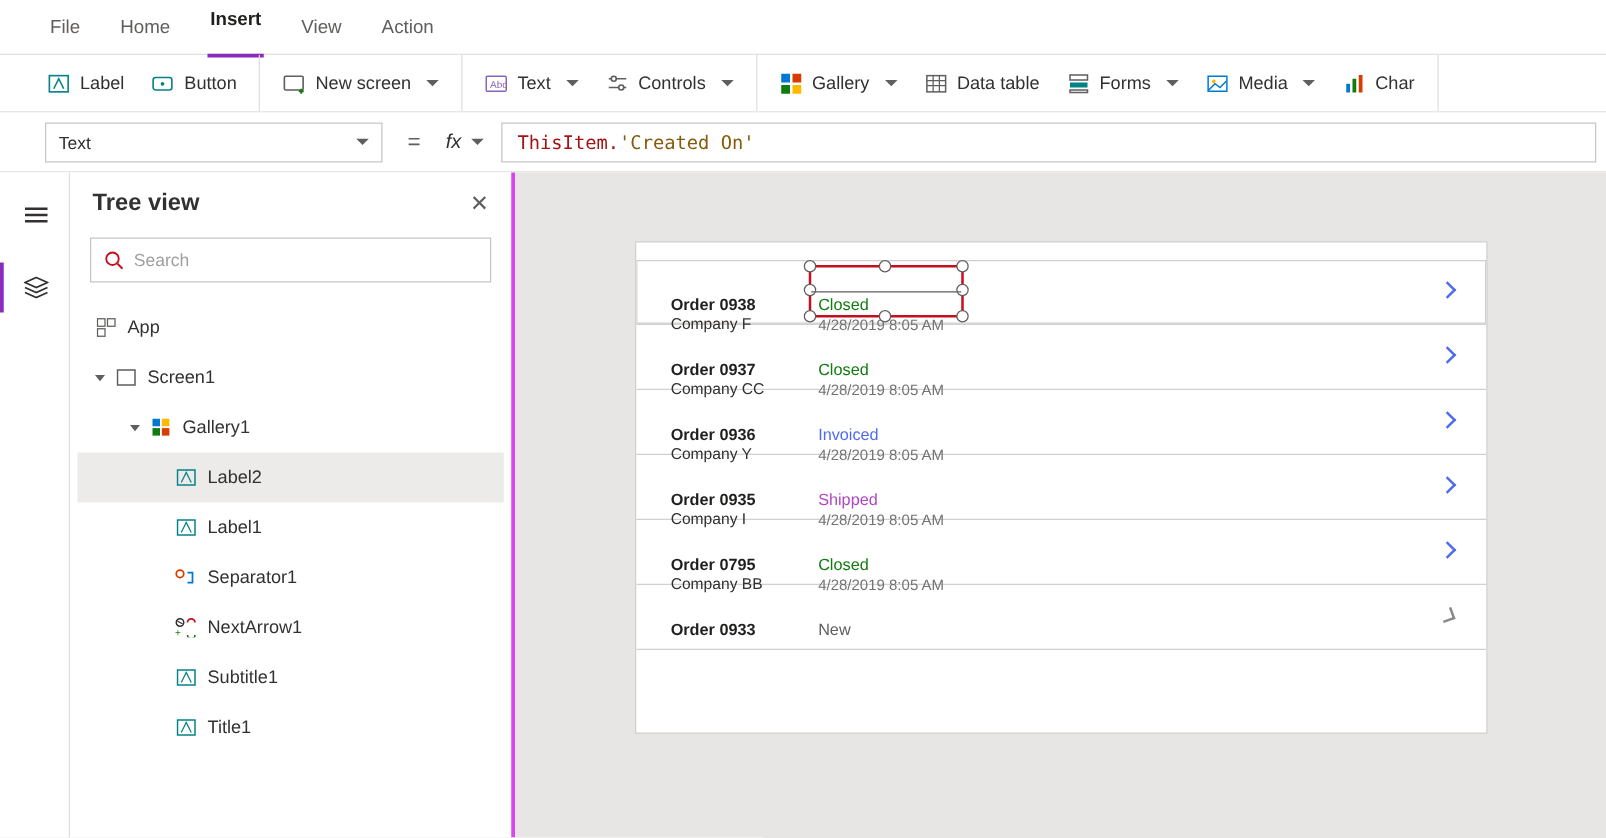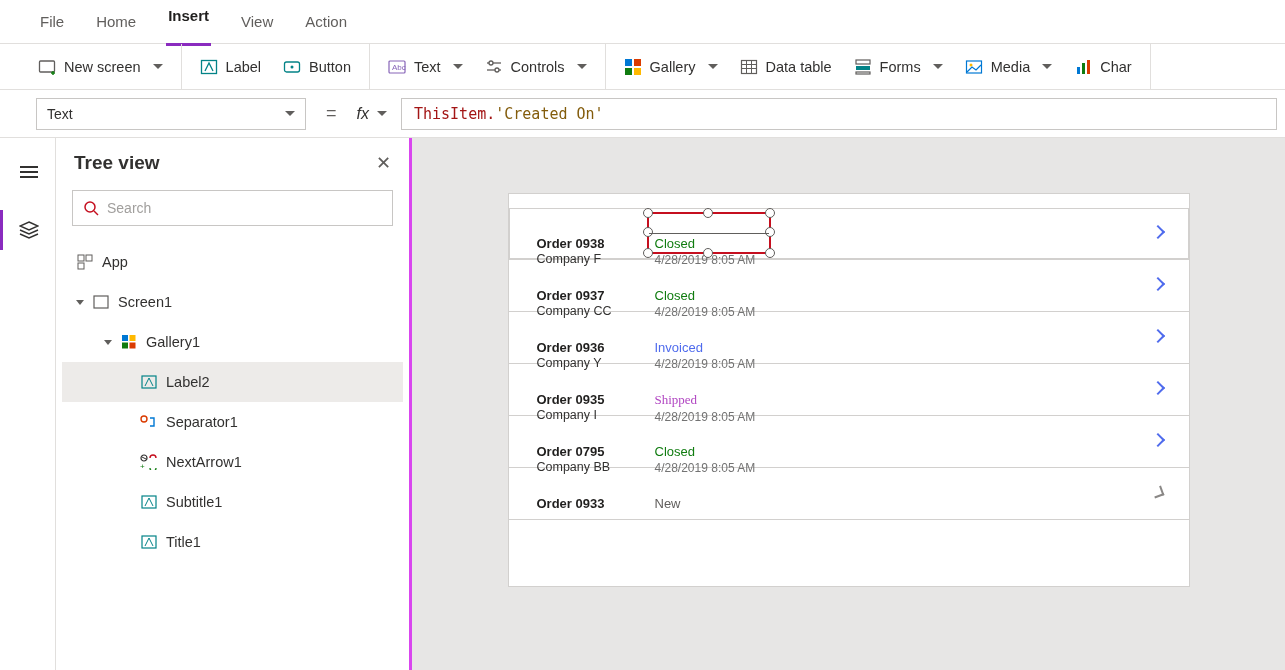--- a/index.html
+++ b/index.html
@@ -214,21 +214,21 @@
   .gitem:first-child { box-shadow: inset 0 0 0 1px #d2d0ce; }
   .gitem .col1 { width: 118px; }
   .gitem .col2 { width: 140px; }
   .gitem .title { font-weight:600; font-size:13px; color:#201f1e; }
   .gitem .sub   { font-size:12.5px; color:#323130; margin-top:1px; }
   .gitem .status { font-size:13px; }
   .gitem .ts    { font-size:12px; color:#737373; margin-top:2px; }
   .gitem .arrow { position:absolute; right:26px; top:16px; color:#4f6bed; }
   .status.Closed { color:#107c10; }
   .status.Invoiced { color:#4f6bed; }
-  .status.Shipped { color:#b146c2;font-family:Liberation Serif, serif; }
+  .status.Shipped { color:#b146c2; }
   .status.New { color:#605e5c; }
 
   .chev-right {
     display:inline-block;
     width:10px; height:10px;
     border-top:2px solid #4f6bed;
     border-right:2px solid #4f6bed;
     transform: rotate(45deg);
   }
   .chev-right.dim {
@@ -268,48 +268,48 @@
   <div class="menubar-item active">Insert</div>
   <div class="menubar-item">View</div>
   <div class="menubar-item">Action</div>
 </div>
 
 <div class="ribbon">
   <div class="ribbon-group">
     <div class="ribbon-btn">
       <span class="ribbon-icon">
         <svg width="18" height="18" viewBox="0 0 18 18">
+            <rect x="1.5" y="2.5" width="15" height="13" fill="none" stroke="#038387" stroke-width="1.3"></rect>
+            <path d="M5 13 L9 5 L13 13" fill="none" stroke="#038387" stroke-width="1.3"></path>
+          </svg>
+      </span>
+      <span>Label</span>
+    </div>
+    <div class="ribbon-btn">
+      <span class="ribbon-icon">
+        <svg width="18" height="18" viewBox="0 0 18 18">
+            <rect x="1.5" y="4" width="15" height="10" rx="2" fill="none" stroke="#038387" stroke-width="1.3"></rect>
+            <circle cx="9" cy="9" r="1.5" fill="#038387"></circle>
+          </svg>
+      </span>
+      <span>Button</span>
+    </div>
+  </div>
+
+  <div class="ribbon-group">
+    <div class="ribbon-btn">
+      <span class="ribbon-icon">
+        <svg width="18" height="18" viewBox="0 0 18 18">
             <rect x="1.5" y="3" width="15" height="11" rx="1" fill="none" stroke="#605e5c" stroke-width="1.3"></rect>
             <line x1="13" y1="15" x2="17" y2="15" stroke="#107c10" stroke-width="1.5"></line>
             <line x1="15" y1="13" x2="15" y2="17" stroke="#107c10" stroke-width="1.5"></line>
           </svg>
       </span>
       <span>New screen</span>
       <span class="chev-down"></span>
-    </div>
-  </div>
-
-  <div class="ribbon-group">
-    <div class="ribbon-btn">
-      <span class="ribbon-icon">
-        <svg width="18" height="18" viewBox="0 0 18 18">
-            <rect x="1.5" y="2.5" width="15" height="13" fill="none" stroke="#038387" stroke-width="1.3"></rect>
-            <path d="M5 13 L9 5 L13 13" fill="none" stroke="#038387" stroke-width="1.3"></path>
-          </svg>
-      </span>
-      <span>Label</span>
-    </div>
-    <div class="ribbon-btn">
-      <span class="ribbon-icon">
-        <svg width="18" height="18" viewBox="0 0 18 18">
-            <rect x="1.5" y="4" width="15" height="10" rx="2" fill="none" stroke="#038387" stroke-width="1.3"></rect>
-            <circle cx="9" cy="9" r="1.5" fill="#038387"></circle>
-          </svg>
-      </span>
-      <span>Button</span>
     </div>
   </div>
 
   <div class="ribbon-group">
     <div class="ribbon-btn">
       <span class="ribbon-icon">
         <svg width="18" height="14" viewBox="0 0 18 14">
             <rect x="1" y="1" width="16" height="12" rx="1" fill="none" stroke="#8764b8" stroke-width="1.2"></rect>
             <text x="4" y="10" font-size="8" fill="#8764b8" font-family="Arial">Abc</text>
           </svg>
@@ -479,20 +479,29 @@
       <div class="tree-row indent-3 selected">
         <span class="tree-icon">
           <svg width="16" height="16" viewBox="0 0 16 16">
               <rect x="1" y="2" width="14" height="12" fill="none" stroke="#038387" stroke-width="1.2"></rect>
               <path d="M4 12 L8 4 L12 12" fill="none" stroke="#038387"></path>
             </svg>
         </span>
         <span>Label2</span>
       </div>
 
+      <div class="tree-row indent-3">
+        <span class="tree-icon">
+          <svg width="16" height="16" viewBox="0 0 16 16">
+              <rect x="1" y="2" width="14" height="12" fill="none" stroke="#038387" stroke-width="1.2"></rect>
+              <path d="M4 12 L8 4 L12 12" fill="none" stroke="#038387"></path>
+            </svg>
+        </span>
+        <span>Label1</span>
+      </div>
 
       <div class="tree-row indent-3">
         <span class="tree-icon">
           <svg width="18" height="14" viewBox="0 0 18 14">
               <circle cx="4" cy="4" r="3" fill="none" stroke="#da3b01" stroke-width="1.4"></circle>
               <path d="M10 3 L14 3 L14 11 L10 11" fill="none" stroke="#0078d4" stroke-width="1.4"></path>
             </svg>
         </span>
         <span>Separator1</span>
       </div>

